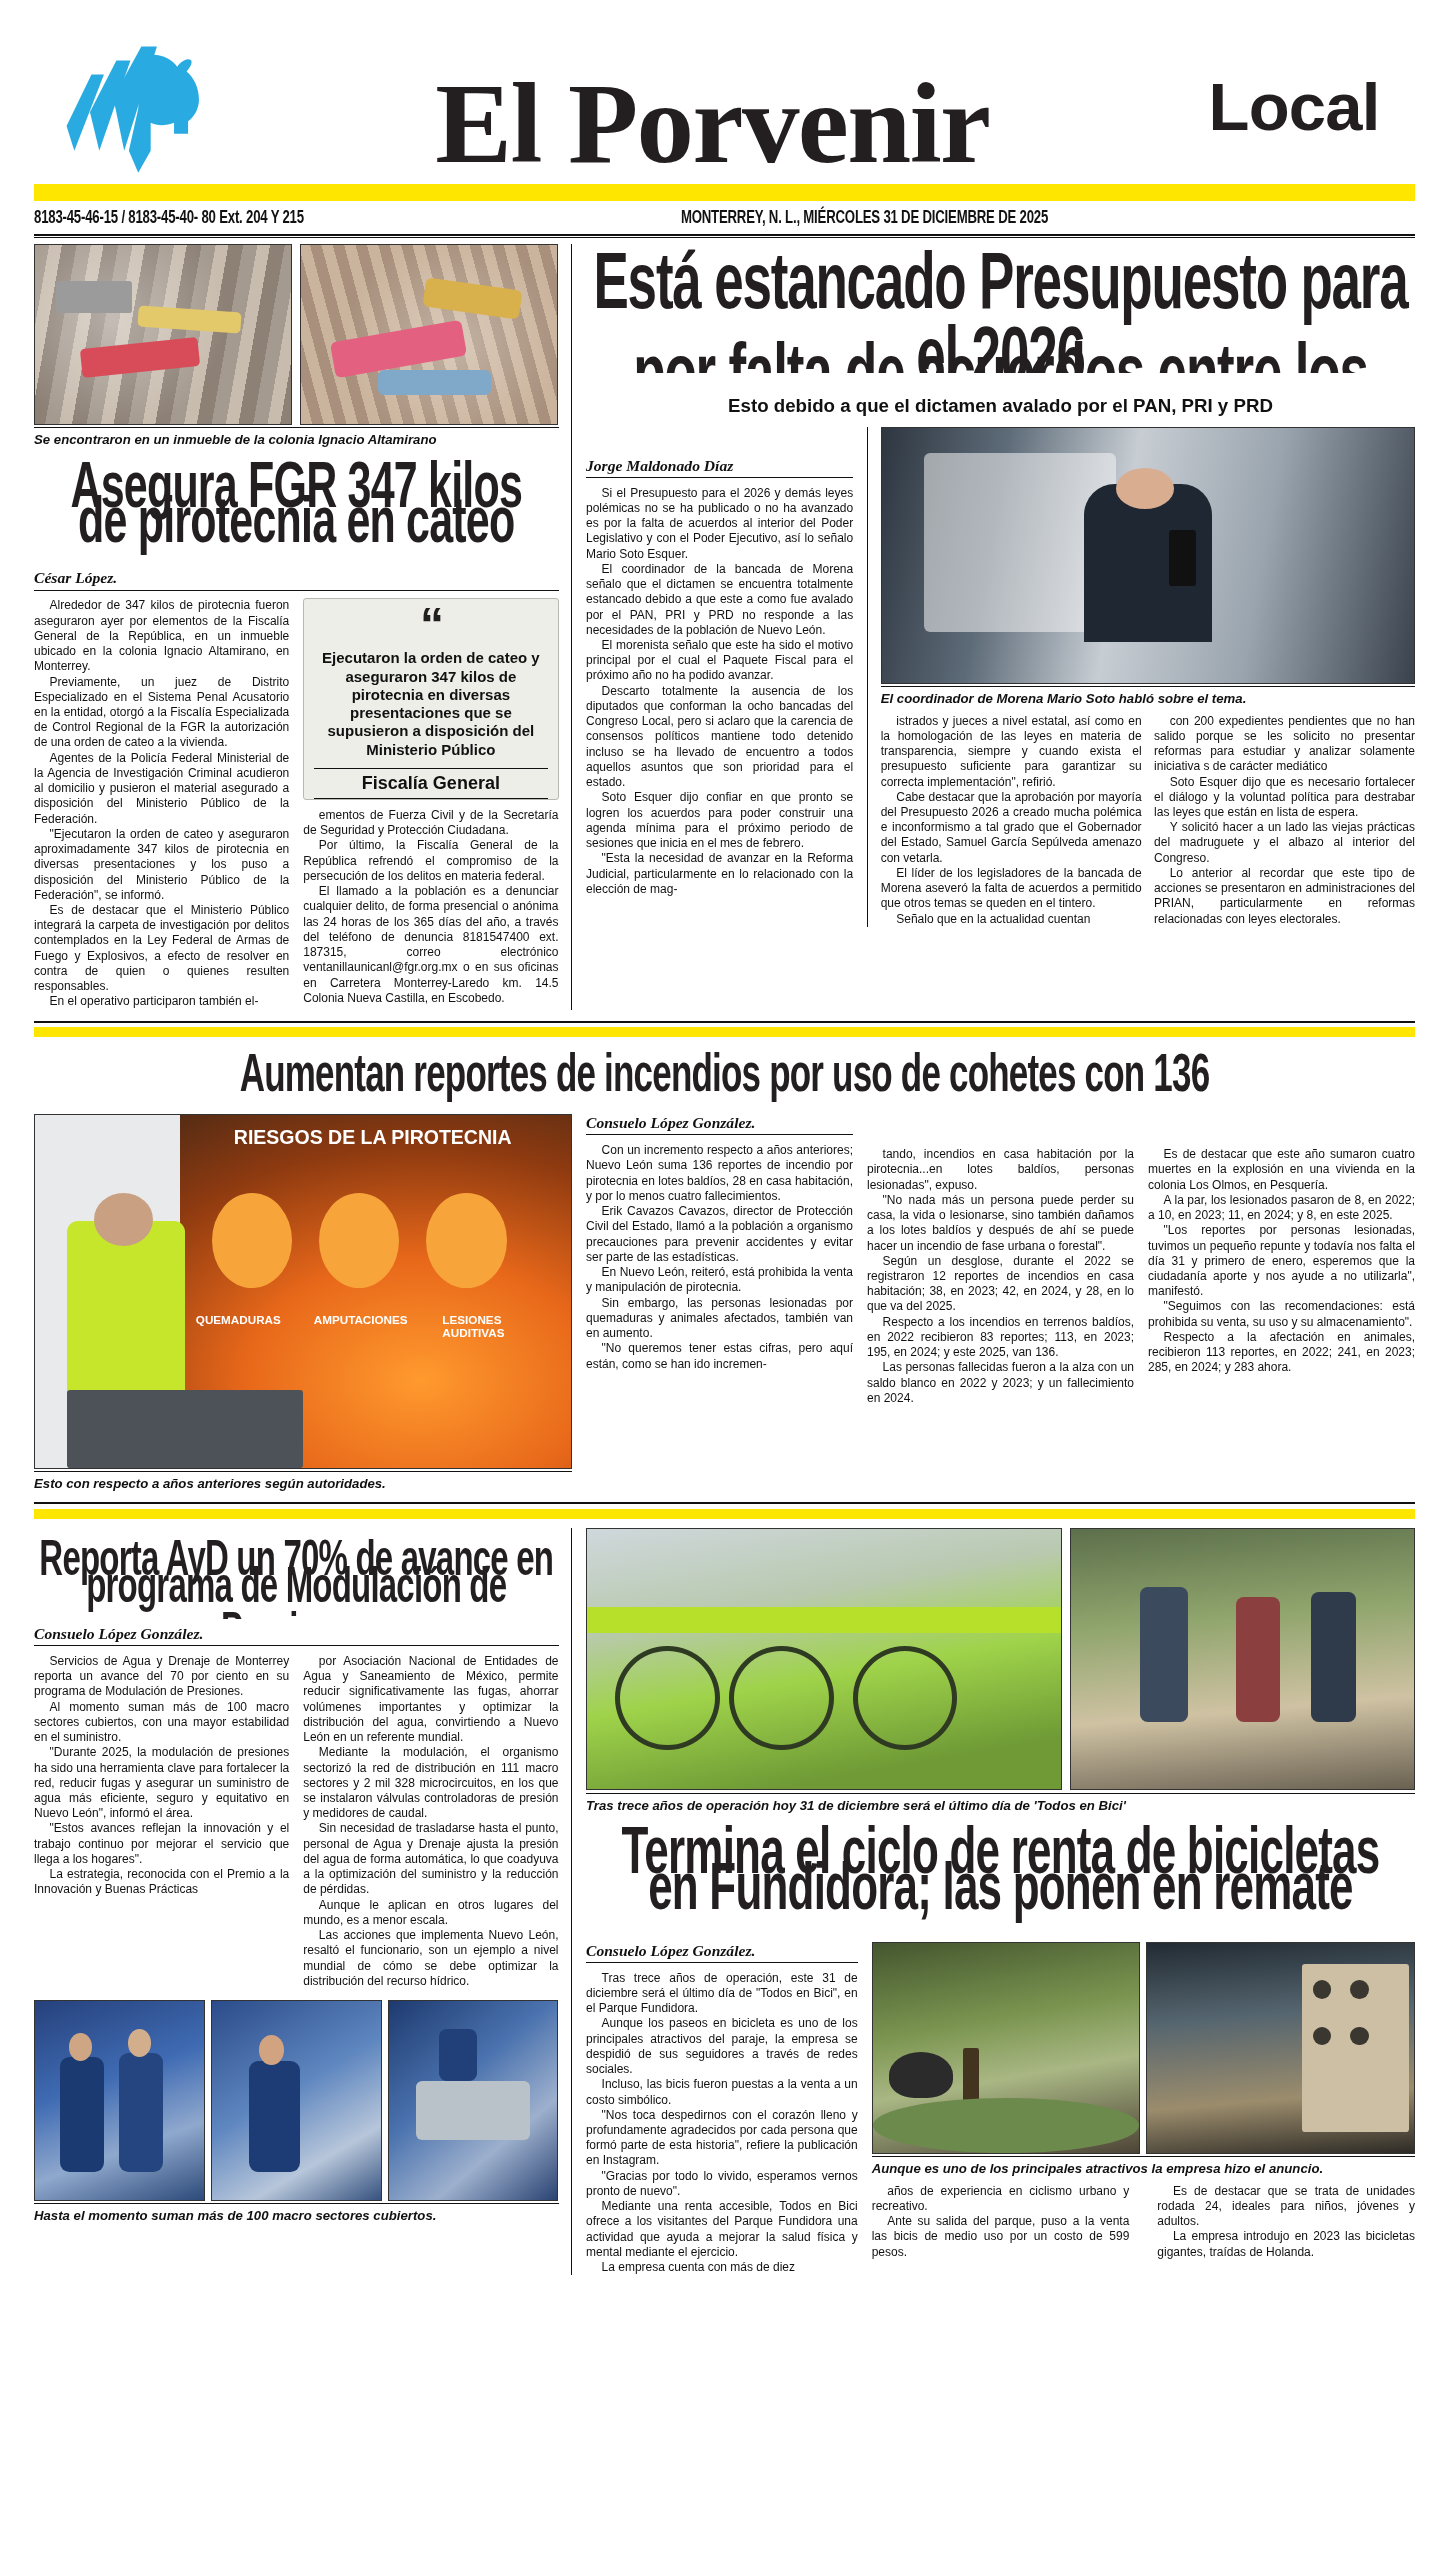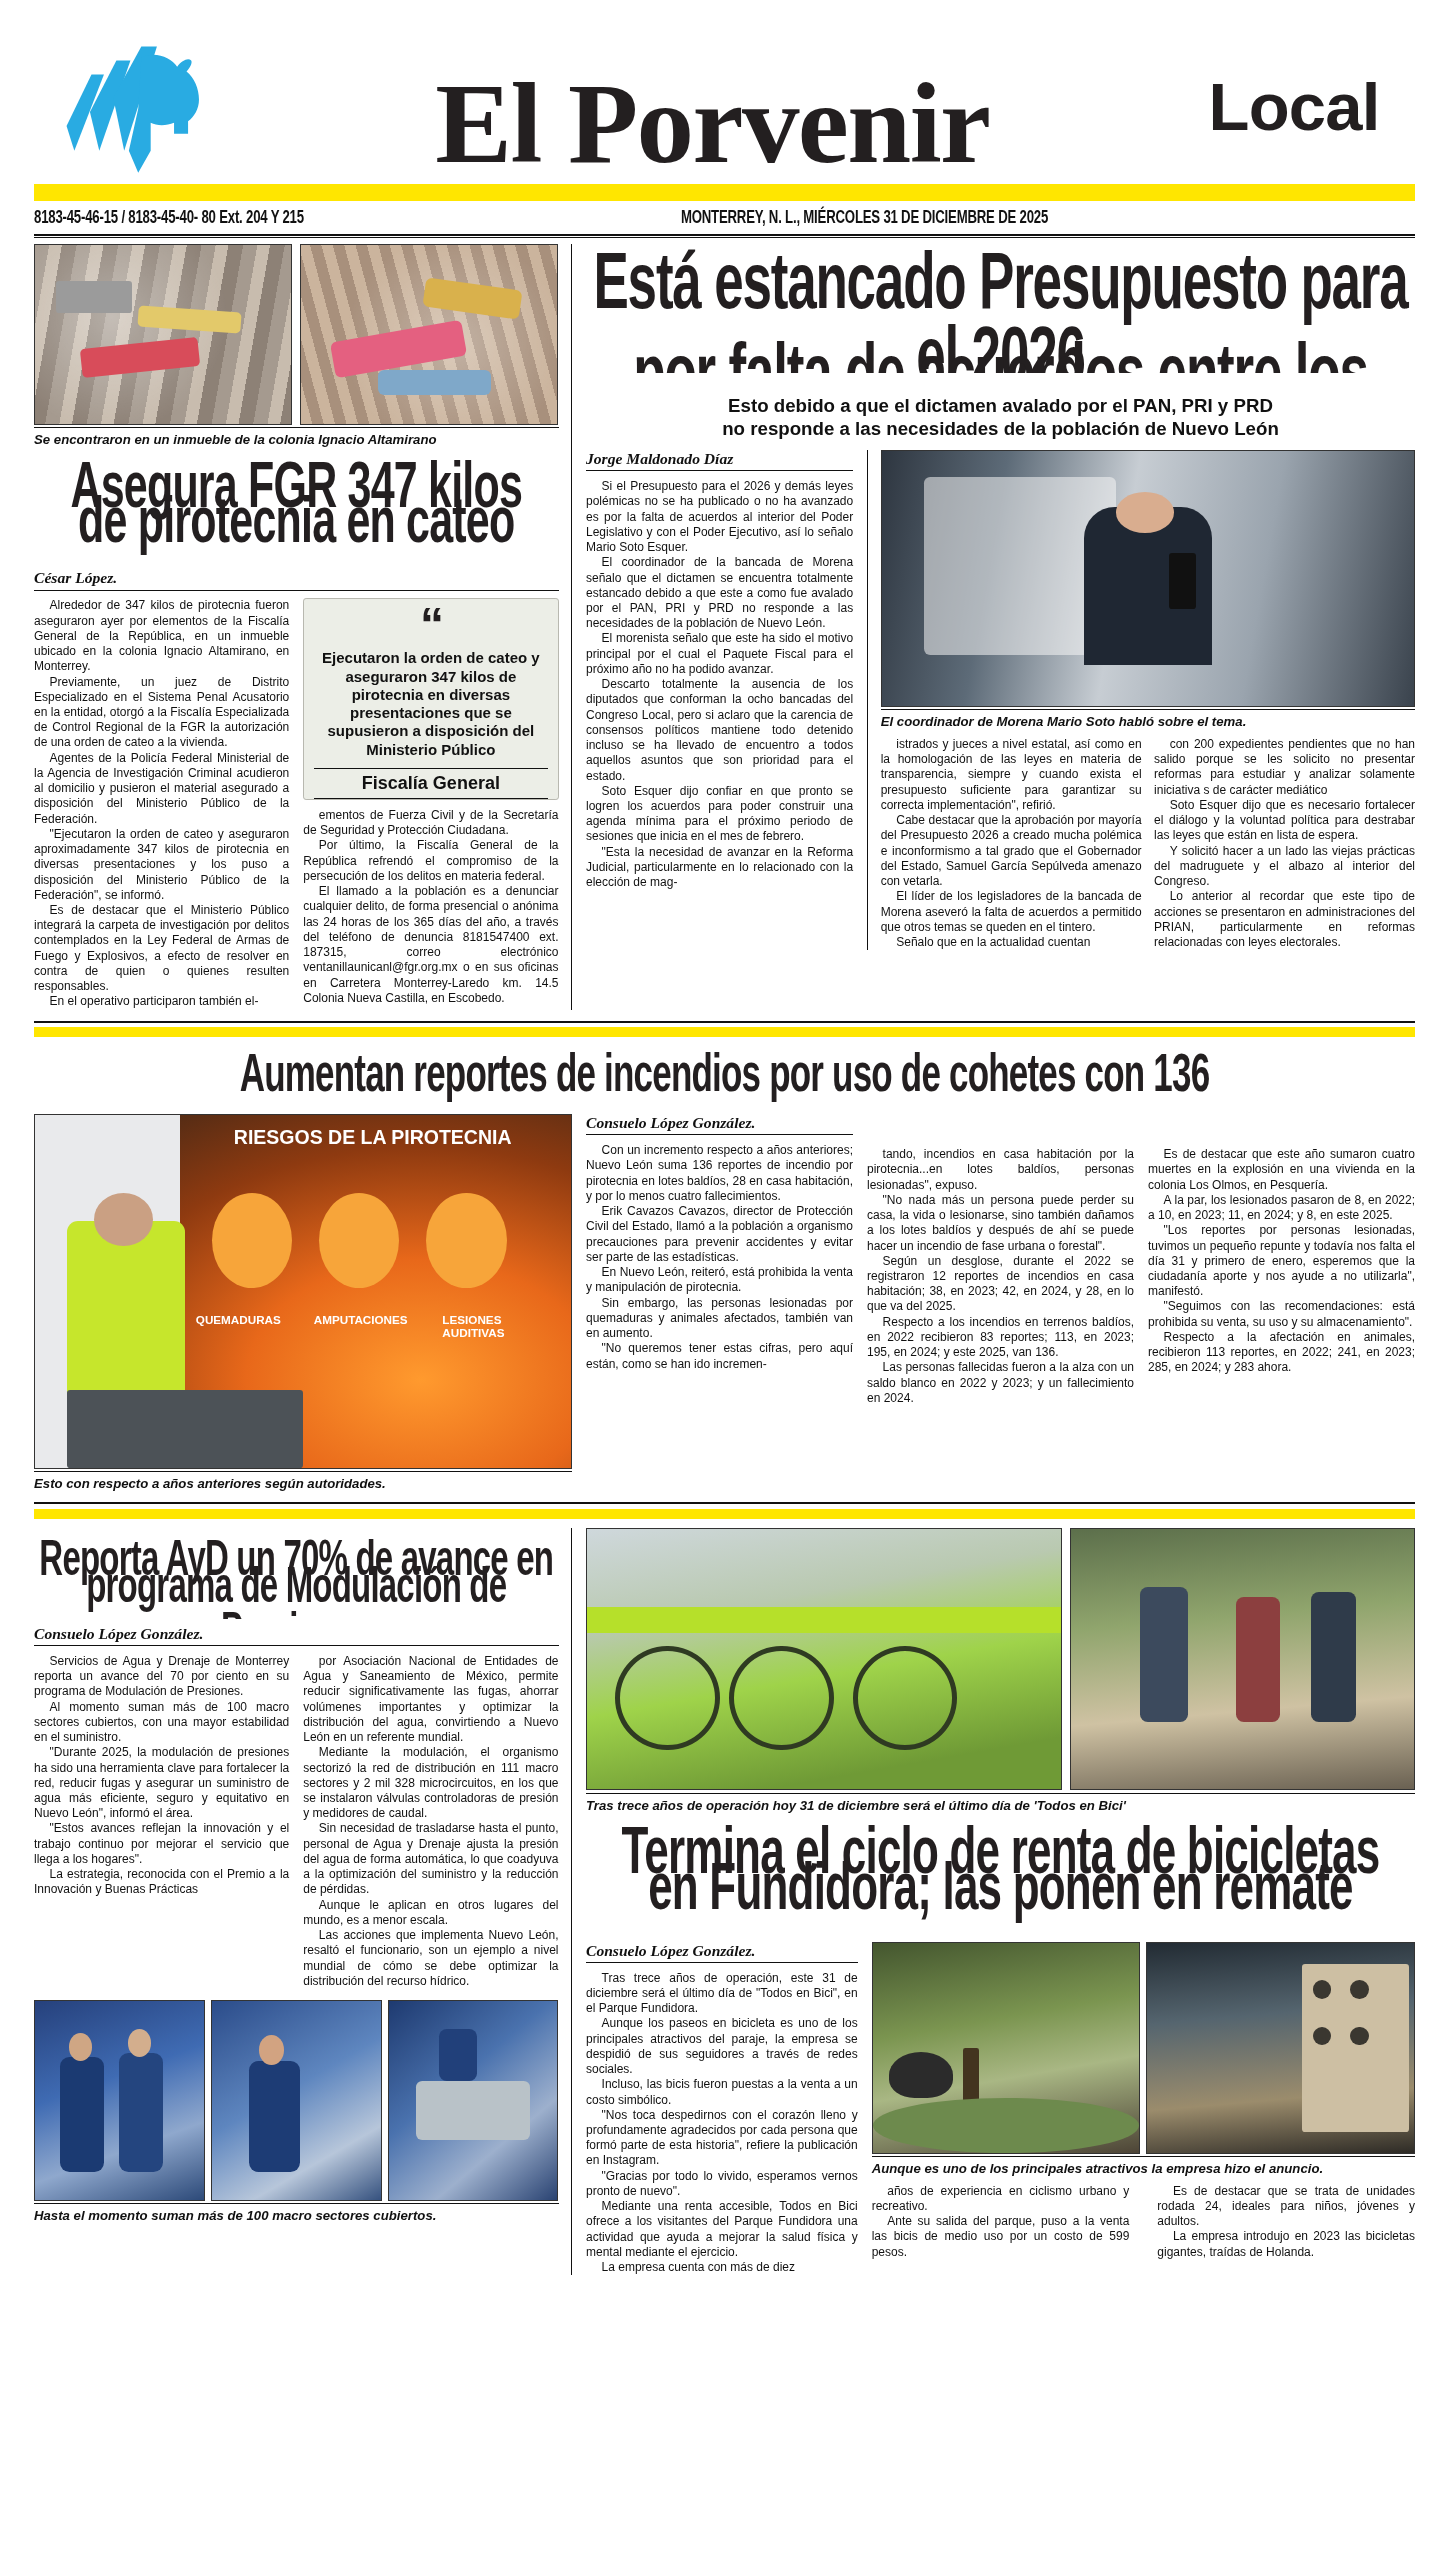--- a/index.html
+++ b/index.html
@@ -130,21 +130,21 @@
     margin-top: 11px; color: #111;
   }
   .qsource {
     font-family: "Liberation Sans", sans-serif;
     font-weight: bold; font-size: 18px;
     border-top: 1.6px solid #111; border-bottom: 1.6px solid #111;
     margin-top: 9.4px; padding: 3.9px 0; color: #111;
   }
 
   .hl-main { font-size: 53px; letter-spacing: -1.2px; }
-  .main-grid { display: flex; gap: 14px; margin-top: 9.4px; }
+  .main-grid { display: flex; gap: 14px; margin-top: 9.4px; align-items: center; }
   .main-grid .c { flex: 1 1 0; }
   .sep { border-left: 1.2px solid #111; }
 
   .yellow-thin { height: 10px; background: #ffe600; }
   .sec-divider { margin: 11px 0 0 0; border-top: 2.3px solid #111; }
 
   
   .hl-b { font-size: 35px; }
   .sec2 { display: flex; gap: 14px; margin-top: 7.8px; }
   .sec2 .imgcol { flex: 0 0 538px; }
@@ -254,21 +254,20 @@
         </div>
       </div>
     </div>
 
     <div class="sec1-right">
       <div class="hl-wrap" style="height:129px">
         <div class="hl hl-main">Está estancado Presupuesto para el 2026</div>
         <div class="hl hl-main" style="margin-top:-6.2px">por falta de acuerdos entre los poderes</div>
       </div>
       <div class="subhead" style="margin-top:21px">Esto debido a que el dictamen avalado por el PAN, PRI y PRD</div>
-      <div class="subhead">no responde a las necesidades de la población de Nuevo León</div>
 
       <div class="main-grid">
         <div class="c">
           <div class="byline">Jorge Maldonado Díaz</div>
           <div class="body-col">
             <p>Si el Presupuesto para el 2026 y demás leyes polémicas no se ha publicado o no ha avanzado es por la falta de acuerdos al interior del Poder Legislativo y con el Poder Ejecutivo, así lo señalo Mario Soto Esquer.</p>
             <p>El coordinador de la bancada de Morena señalo que el dictamen se encuentra totalmente estancado debido a que este a como fue avalado por el PAN, PRI y PRD no responde a las necesidades de la población de Nuevo León.</p>
             <p>El morenista señalo que este ha sido el motivo principal por el cual el Paquete Fiscal para el próximo año no ha podido avanzar.</p>
             <p>Descarto totalmente la ausencia de los diputados que conforman la ocho bancadas del Congreso Local, pero si aclaro que la carencia de consensos políticos mantiene todo detenido incluso se ha llevado de encuentro a todos aquellos asuntos que son prioridad para el estado.</p>
             <p>Soto Esquer dijo confiar en que pronto se logren los acuerdos para poder construir una agenda mínima para el próximo periodo de sesiones que inicia en el mes de febrero.</p>

